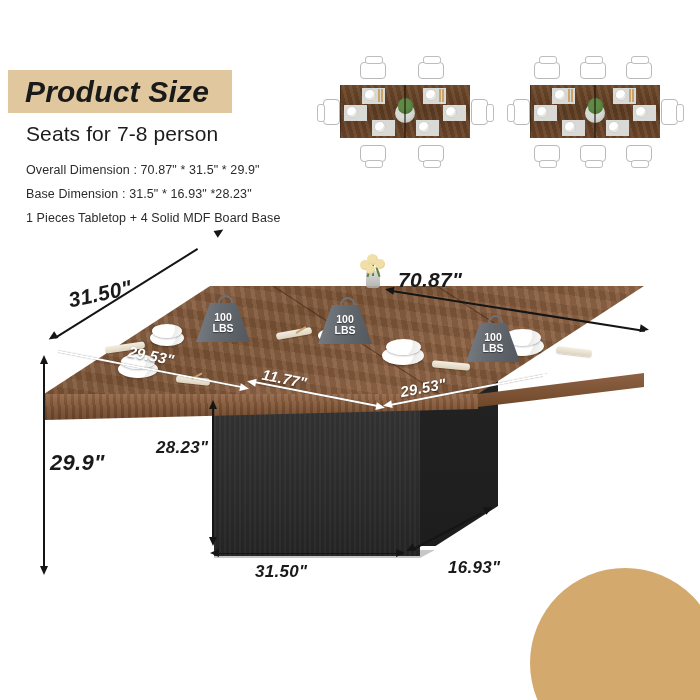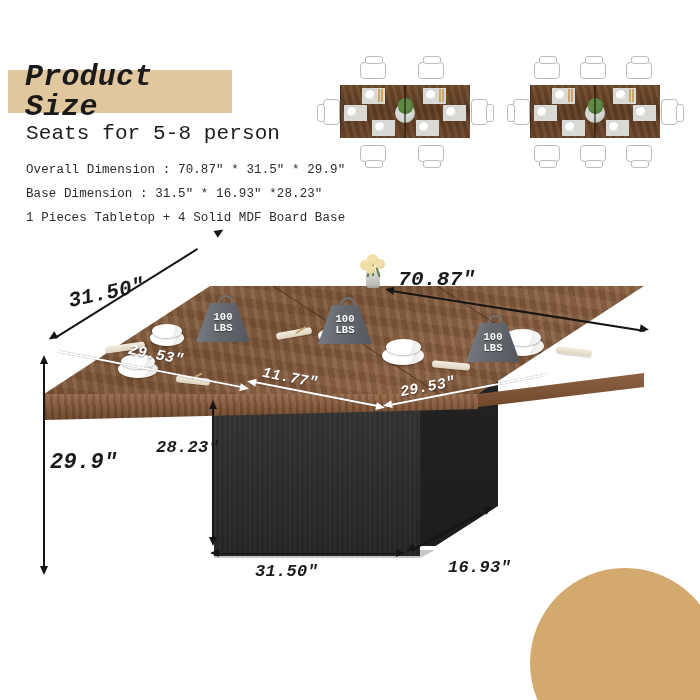--- a/index.html
+++ b/index.html
@@ -2,21 +2,21 @@
 <html><head>
 <meta charset="utf-8">
 <style>
   html,body{margin:0;padding:0;}
   body{
     width:700px;height:700px;position:relative;overflow:hidden;
     background:#ffffff;
     font-family:"Liberation Sans", sans-serif;
     -webkit-font-smoothing:antialiased;
   }
-  .stage{position:absolute;inset:0;font-family:Liberation Mono, monospace;}
+  .stage{position:absolute;inset:0;}
 
   
   .corner-deco{
     position:absolute;right:-20px;bottom:-58px;
     width:190px;height:190px;border-radius:50%;
     background:#d4a96e;
   }
 
   
   .banner{
@@ -220,21 +220,21 @@
 </head>
 <body>
 
 <div class="stage">
 
   <div class="corner-deco"></div>
 
   <div class="banner">
     <div class="banner-title">Product Size</div>
   </div>
-  <div class="subtitle">Seats for 5-8 person</div>
+  <div class="subtitle">Seats for 7-8 person</div>
   <div class="spec spec-0">Overall Dimension : 70.87" * 31.5" * 29.9"</div>
   <div class="spec spec-1">Base Dimension : 31.5" * 16.93" *28.23"</div>
   <div class="spec spec-2">1 Pieces Tabletop + 4  Solid MDF Board Base</div>
 
   <div class="seating seat-a">
     <div class="seat-wrap">
       <div class="chair chair-h top" style="left:42px;top:4px;"></div>
       <div class="chair chair-h top" style="left:100px;top:4px;"></div>
       <div class="chair chair-v lft" style="left:5px;top:41px;"></div>
       <div class="chair chair-v rgt" style="left:153px;top:41px;"></div>

